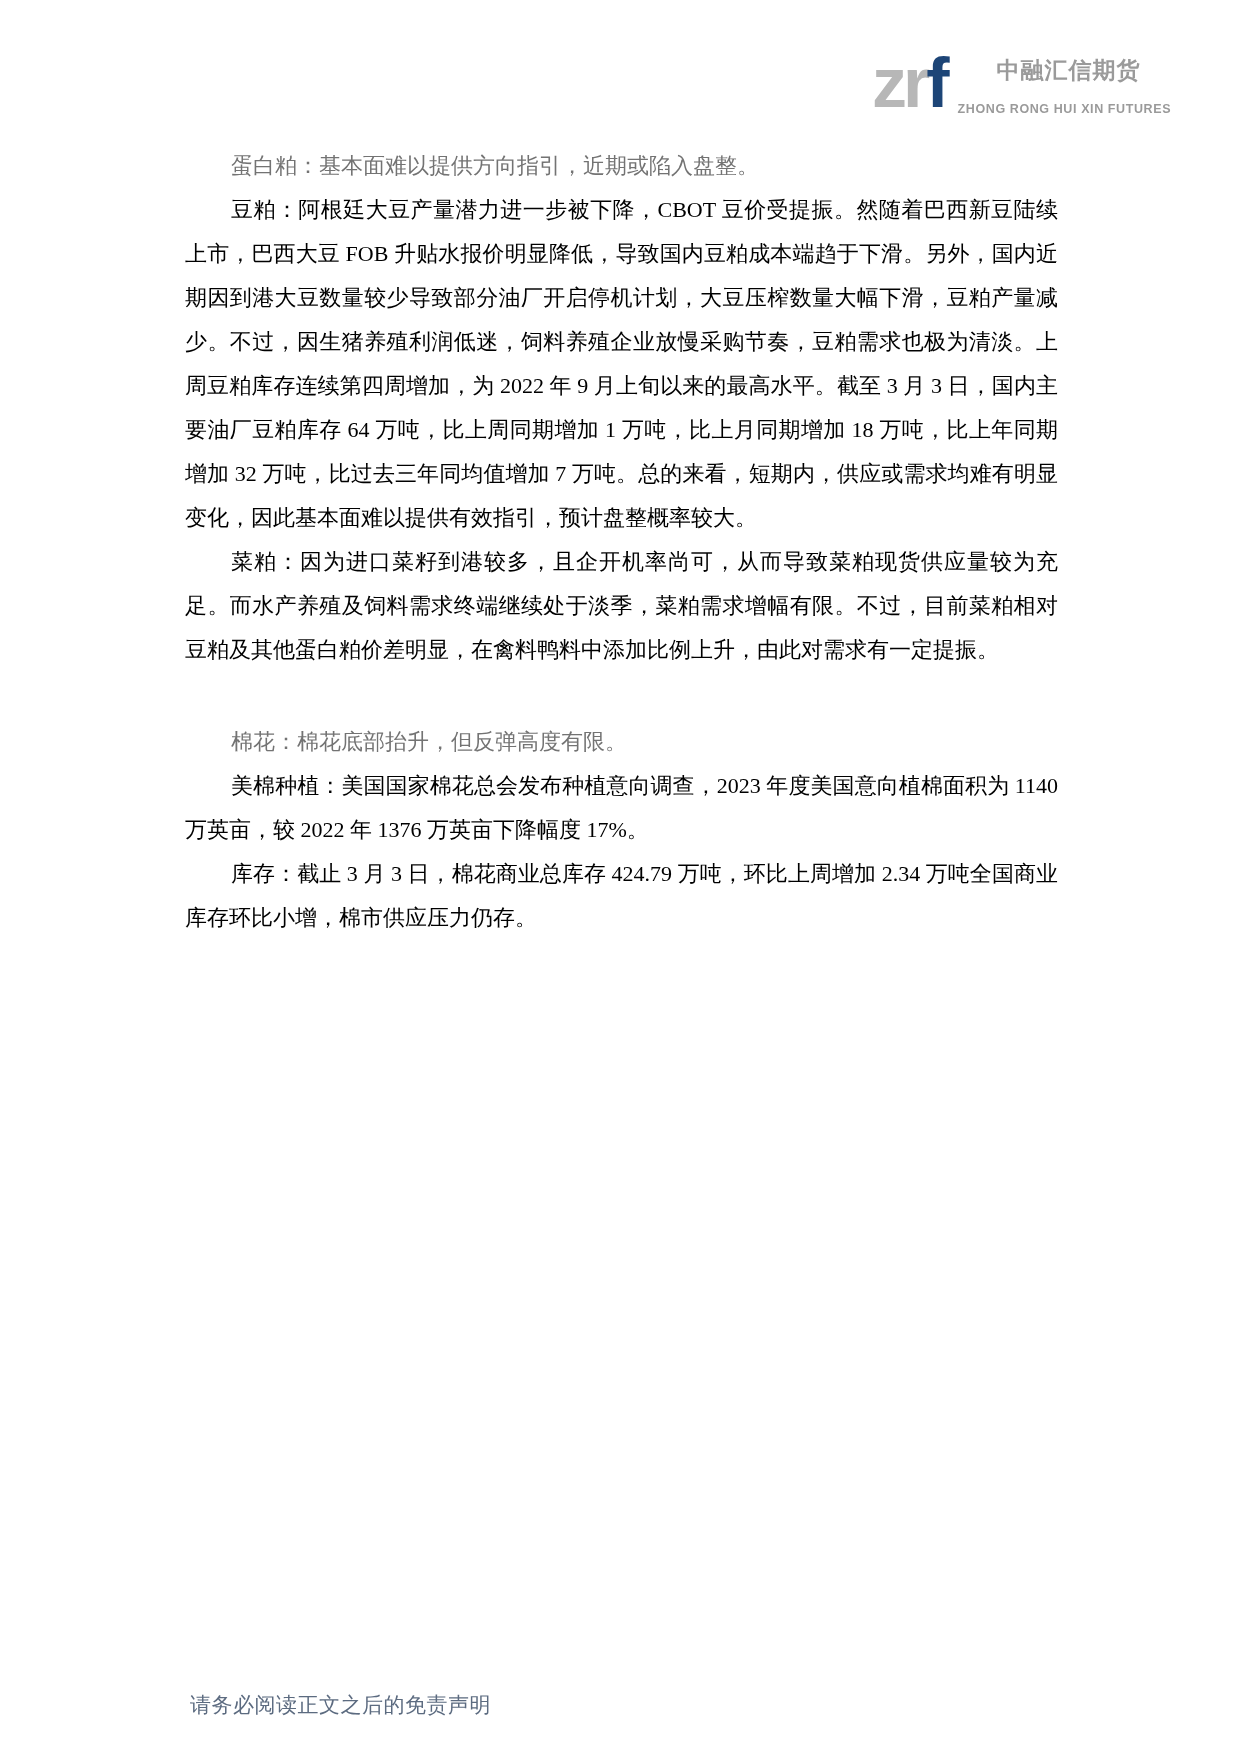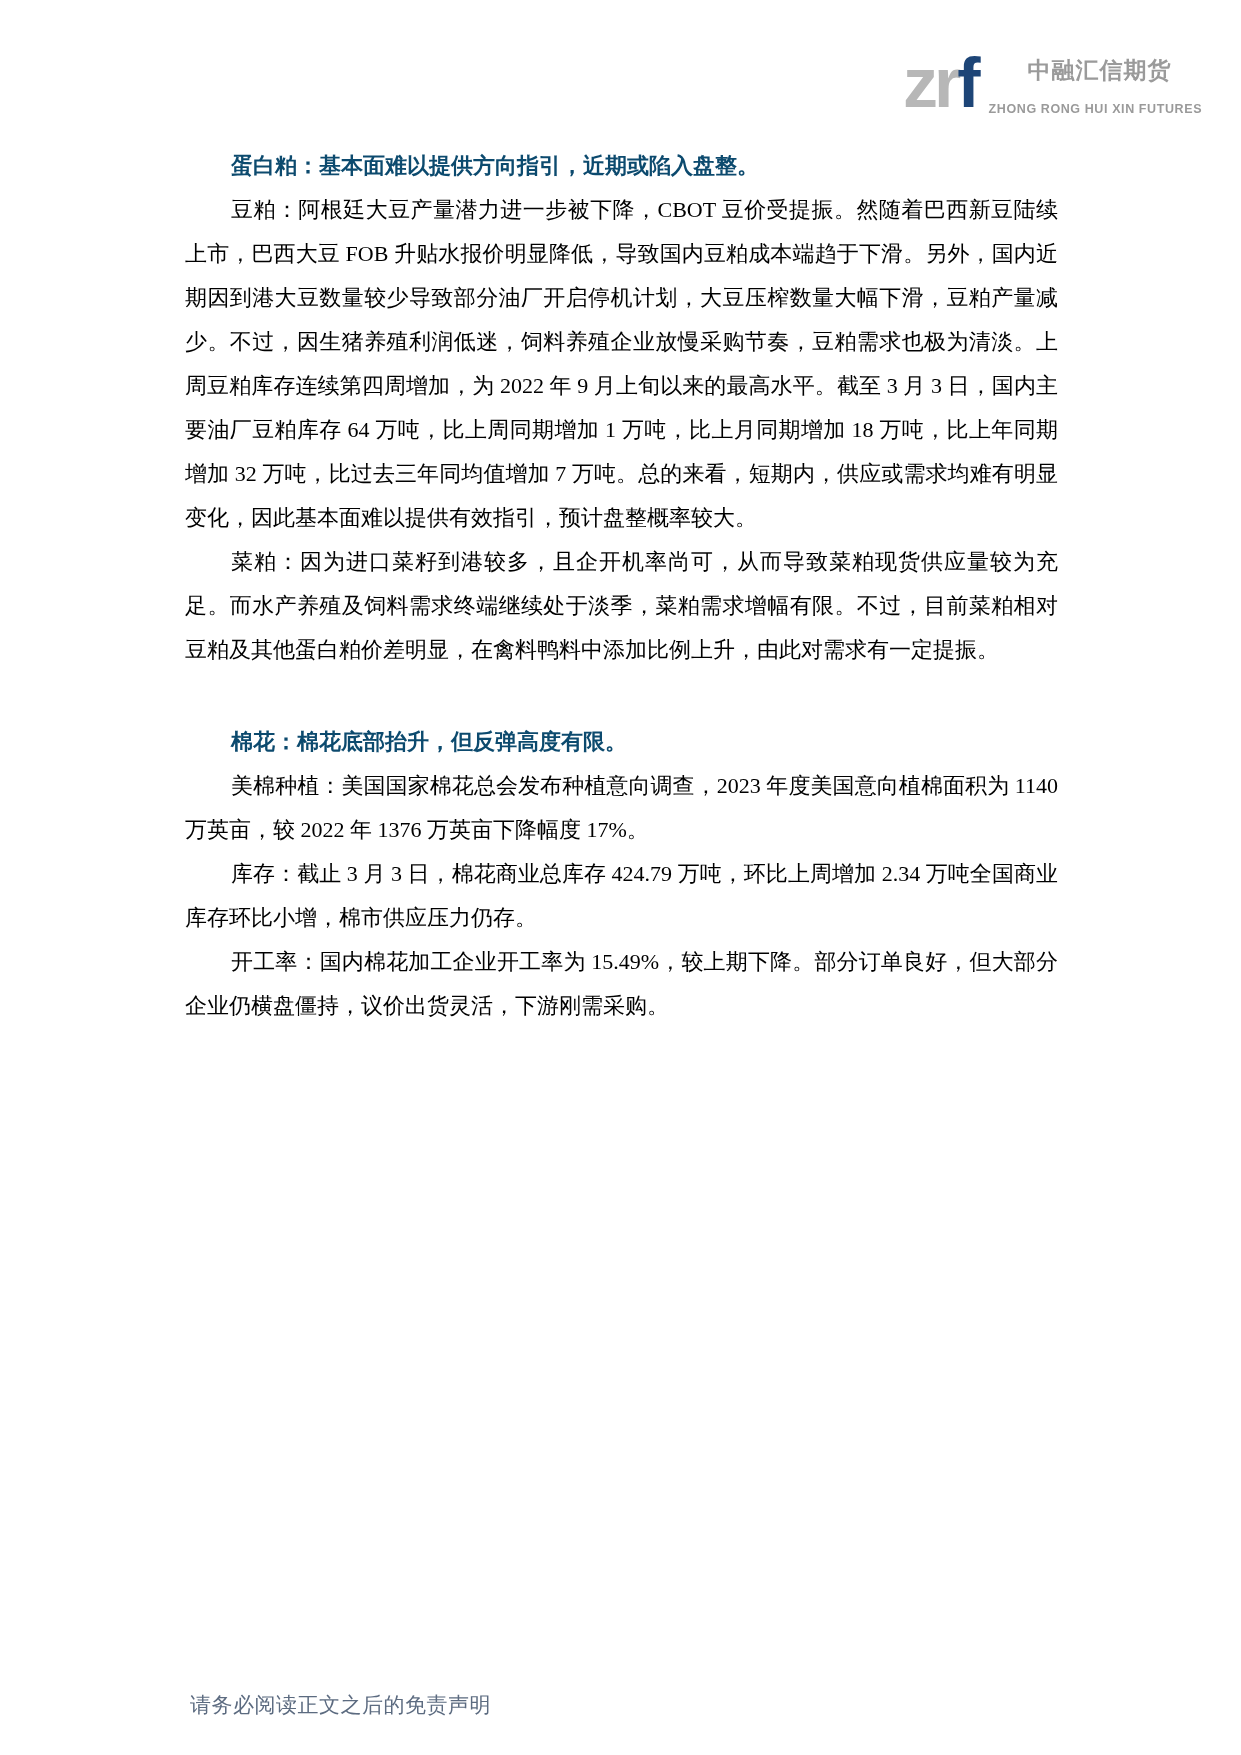--- a/index.html
+++ b/index.html
@@ -19,27 +19,27 @@
     font-size:22px;
     line-height:44px;
   }
   .content p, .content h2 { margin:0; padding:0; }
   .cont-line { text-align:justify; }
   .para { text-indent:46px; text-align:justify; }
   .sec-h {
     margin-top:48px !important;
     font-size:22px;
     line-height:44px;
-    font-weight:bold;
-    color:#0c4a6e;
+    font-weight:normal;
+    color:#737373;
     text-indent:46px;
   }
   .logo {
     position:absolute;
-    top:50px; left:903px;
+    top:50px; left:872px;
     display:flex;
     align-items:flex-end;
     justify-content:center;
   }
   .logo-mark {
     font-family:"Liberation Sans","DejaVu Sans",sans-serif;
     font-weight:bold;
     font-size:70px;
     line-height:0.96;
     letter-spacing:-4px;
@@ -91,18 +91,17 @@
 
   <div class="content">
 
     <h2 class="sec-h">蛋白粕：基本面难以提供方向指引，近期或陷入盘整。</h2>
     <p class="para">豆粕：阿根廷大豆产量潜力进一步被下降，CBOT 豆价受提振。然随着巴西新豆陆续上市，巴西大豆 FOB 升贴水报价明显降低，导致国内豆粕成本端趋于下滑。另外，国内近期因到港大豆数量较少导致部分油厂开启停机计划，大豆压榨数量大幅下滑，豆粕产量减少。不过，因生猪养殖利润低迷，饲料养殖企业放慢采购节奏，豆粕需求也极为清淡。上周豆粕库存连续第四周增加，为 2022 年 9 月上旬以来的最高水平。截至 3 月 3 日，国内主要油厂豆粕库存 64 万吨，比上周同期增加 1 万吨，比上月同期增加 18 万吨，比上年同期增加 32 万吨，比过去三年同均值增加 7 万吨。总的来看，短期内，供应或需求均难有明显变化，因此基本面难以提供有效指引，预计盘整概率较大。</p>
     <p class="para">菜粕：因为进口菜籽到港较多，且企开机率尚可，从而导致菜粕现货供应量较为充足。而水产养殖及饲料需求终端继续处于淡季，菜粕需求增幅有限。不过，目前菜粕相对豆粕及其他蛋白粕价差明显，在禽料鸭料中添加比例上升，由此对需求有一定提振。</p>
 
     <h2 class="sec-h">棉花：棉花底部抬升，但反弹高度有限。</h2>
     <p class="para">美棉种植：美国国家棉花总会发布种植意向调查，2023 年度美国意向植棉面积为 1140 万英亩，较 2022 年 1376 万英亩下降幅度 17%。</p>
     <p class="para">库存：截止 3 月 3 日，棉花商业总库存 424.79 万吨，环比上周增加 2.34 万吨全国商业库存环比小增，棉市供应压力仍存。</p>
-    <p class="para">开工率：国内棉花加工企业开工率为 15.49%，较上期下降。部分订单良好，但大部分企业仍横盘僵持，议价出货灵活，下游刚需采购。</p>
   </div>
 
   <div class="footer">请务必阅读正文之后的免责声明</div>
 
 </div>
 
 </body></html>

